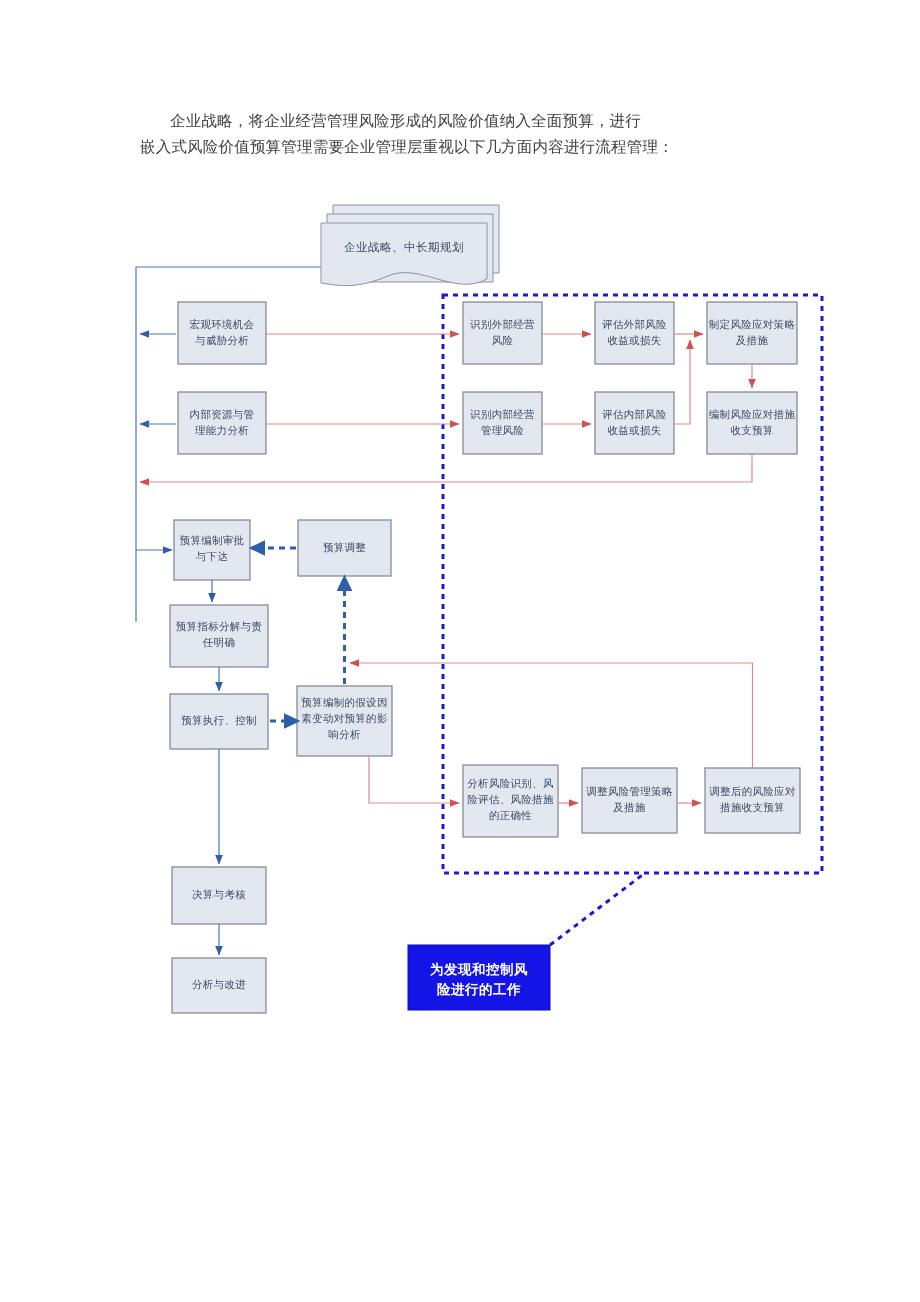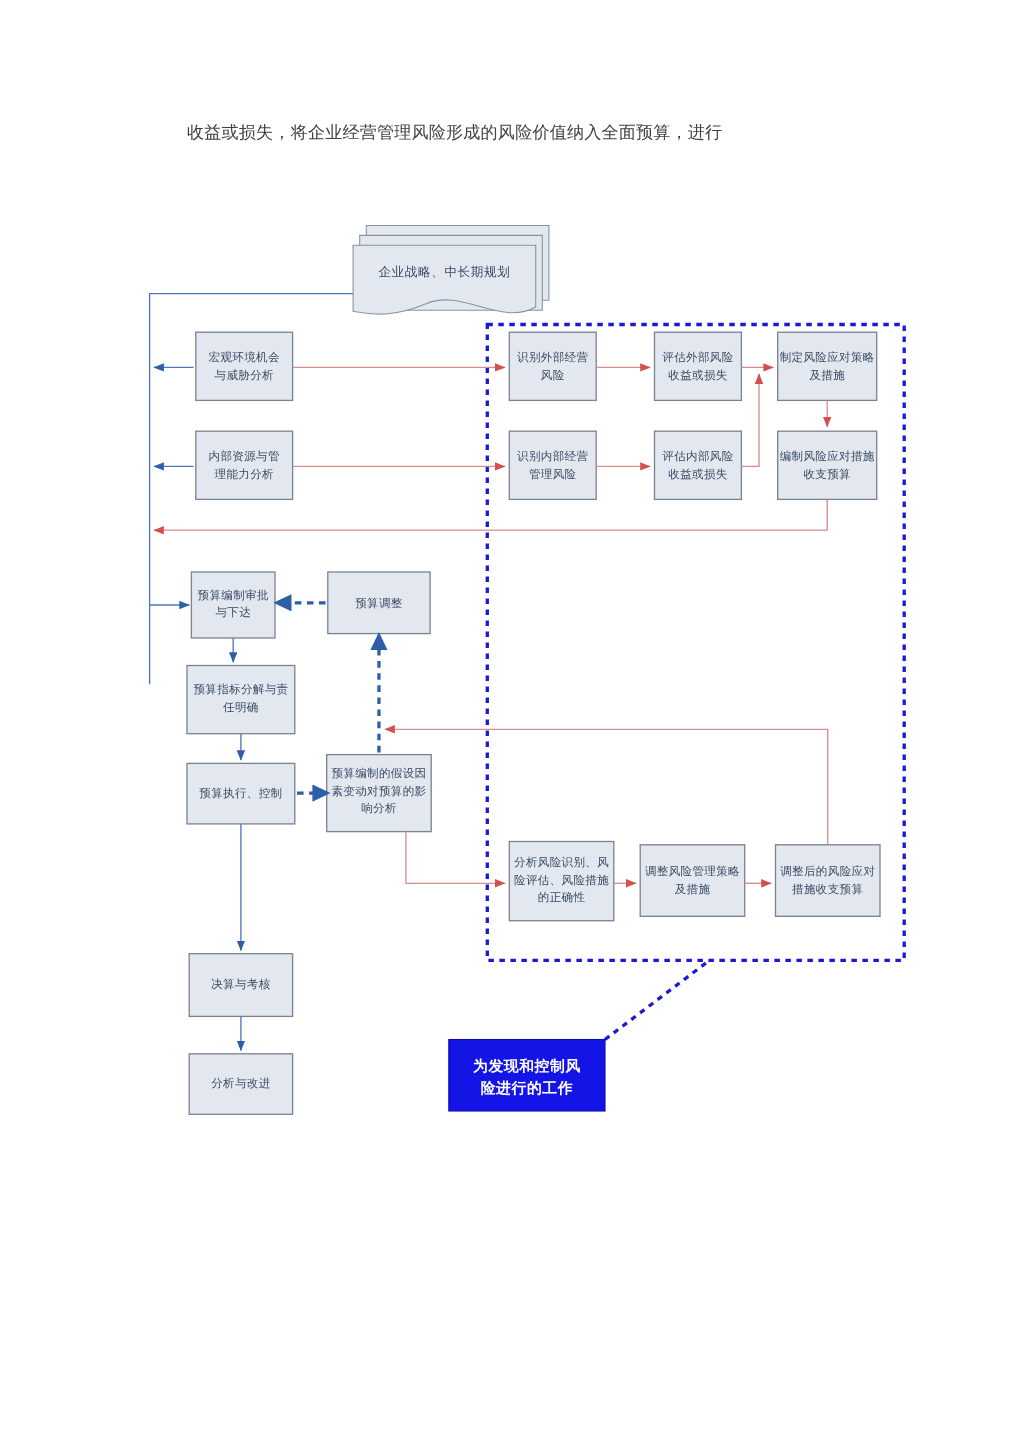--- a/index.html
+++ b/index.html
@@ -59,21 +59,22 @@
   .lnDashBlue{stroke:#2c5fa8;stroke-width:3;fill:none;stroke-dasharray:6 5;marker-end:url(#arrDash);}
   .dashRect{fill:none;stroke:#1a1ad6;stroke-width:3;stroke-dasharray:5 5;}
   .dashLeader{stroke:#1a1ad6;stroke-width:3;fill:none;stroke-dasharray:5 5;}
 </style>
 </head>
 <body>
 
 <div id="page">
 
   <div class="para">
-    <span class="indent"></span><span>收益或损失，将企业经营管理风险形成的风险价值纳入全面预算，进行</span><br>
+    <span class="indent"></span><span>企业战略，将企业经营管理风险形成的风险价值纳入全面预算，进行</span><br>
+    <span>嵌入式风险价值预算管理需要企业管理层重视以下几方面内容进行流程管理：</span>
   </div>
 
   <div id="diagram">
   <svg width="920" height="840" viewBox="0 0 920 840" xmlns="http://www.w3.org/2000/svg">
     <defs>
       <marker id="arrBlue" markerWidth="9" markerHeight="9" refX="7.5" refY="3.2" orient="auto">
         <path d="M0,0 L8,3.2 L0,6.4 z" fill="#2c5fa8"></path>
       </marker>
       <marker id="arrRed" markerWidth="9" markerHeight="9" refX="7.5" refY="3.2" orient="auto">
         <path d="M0,0 L8,3.2 L0,6.4 z" fill="#d4504f"></path>

